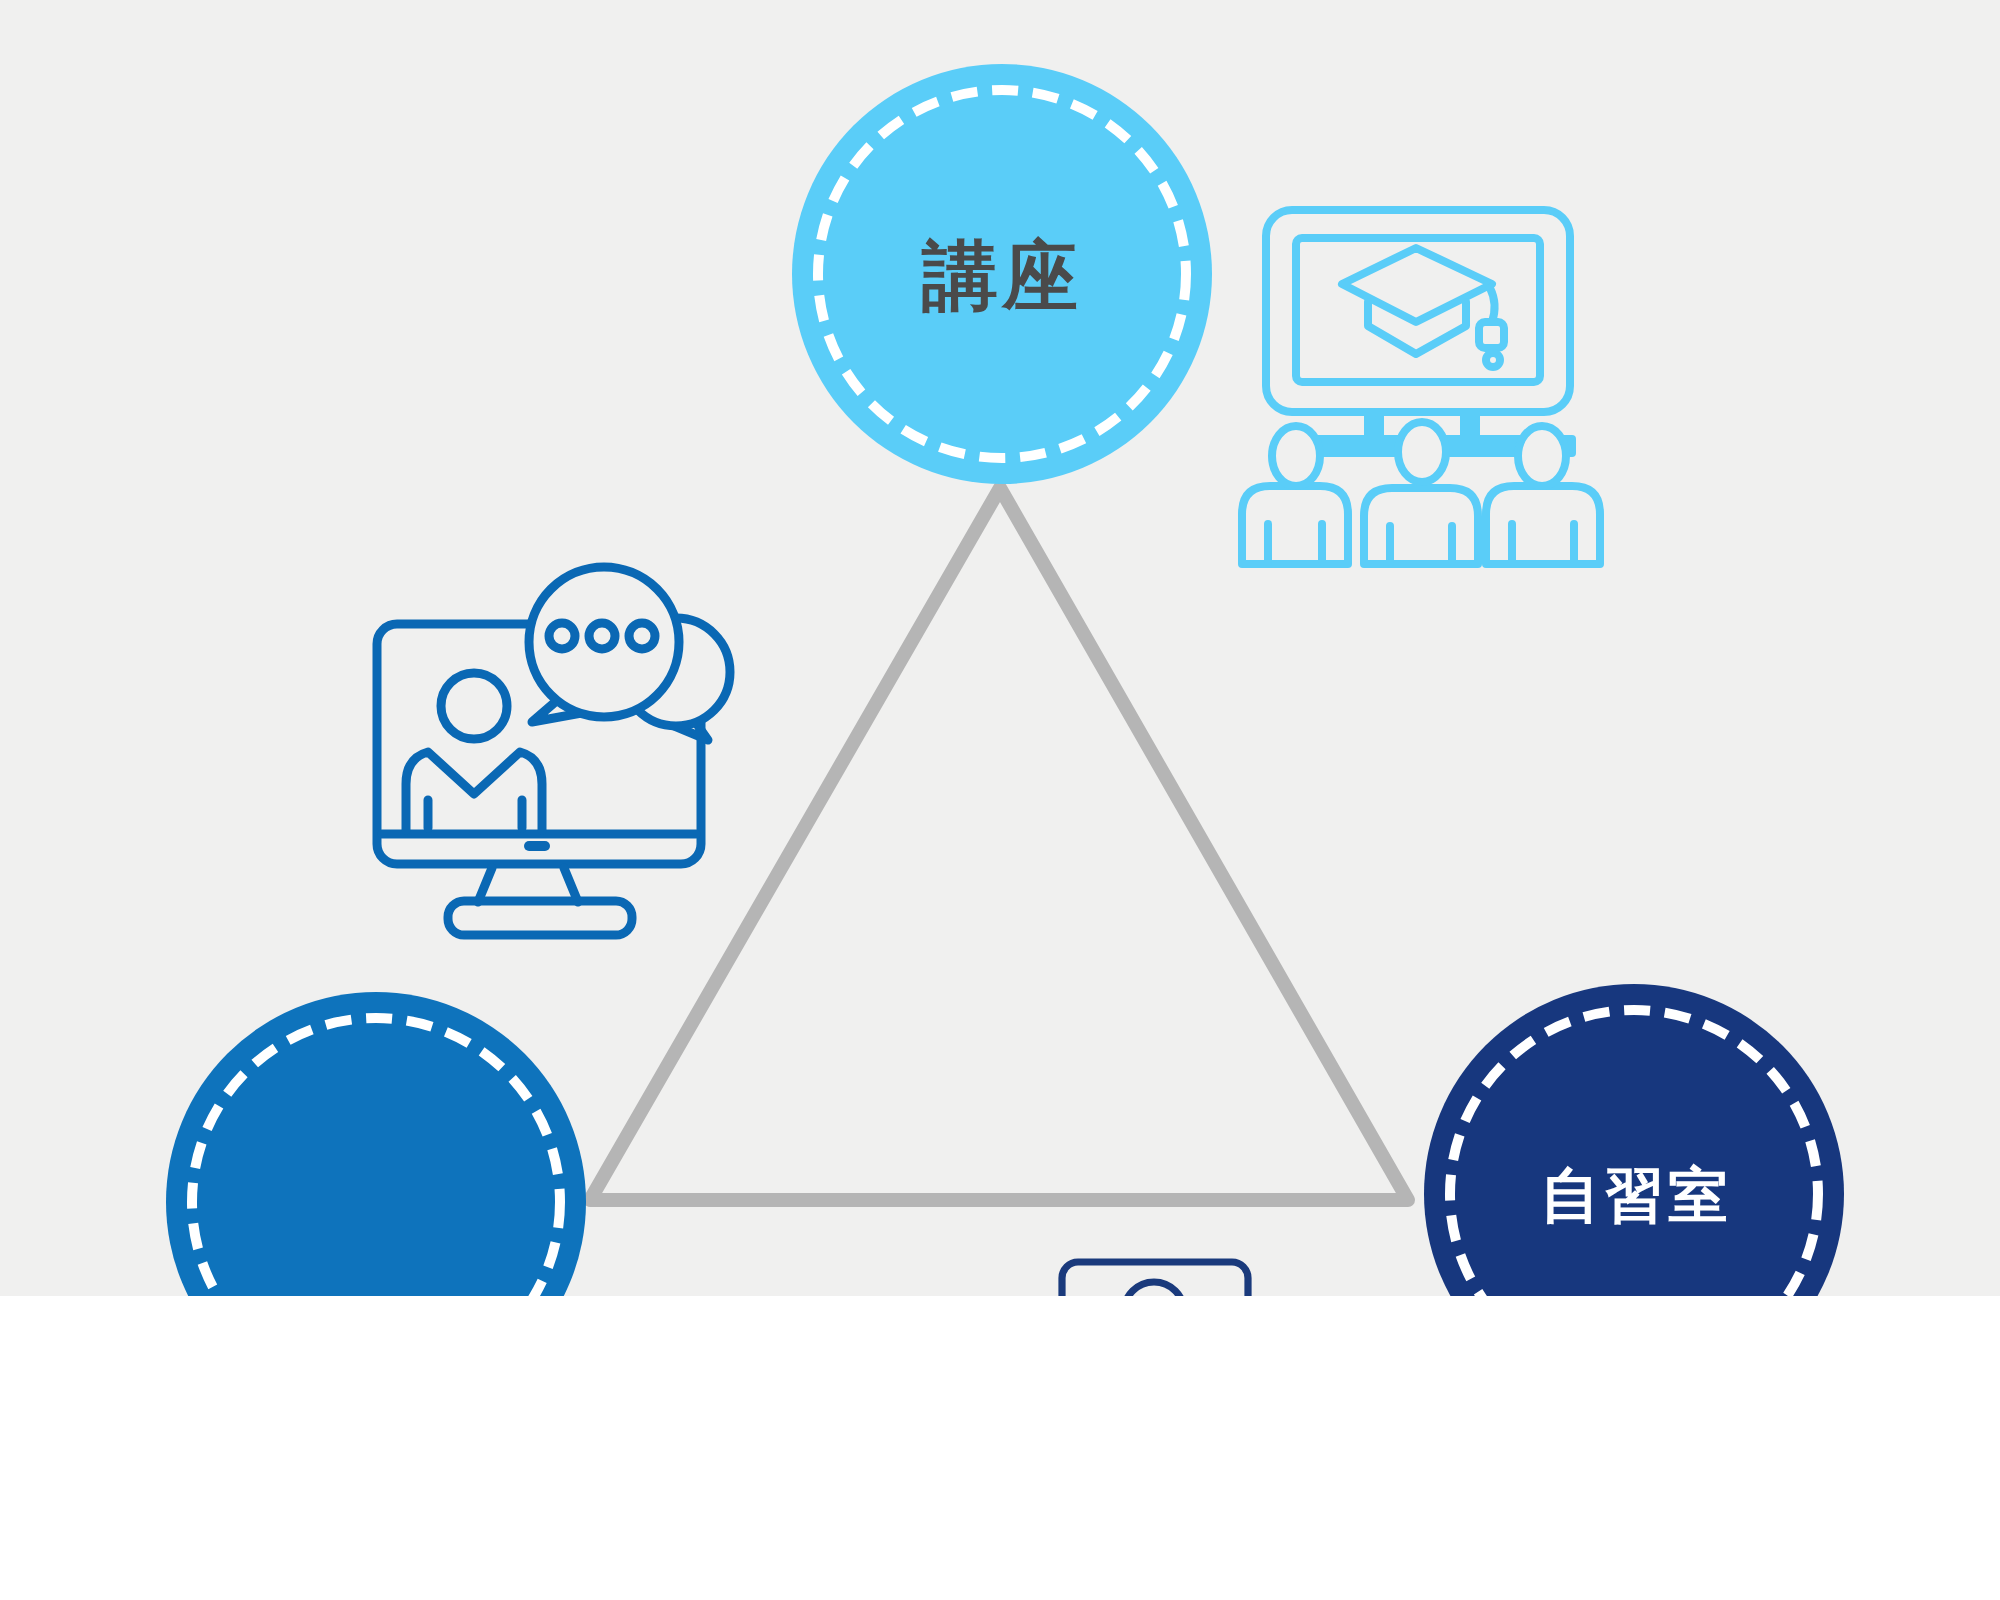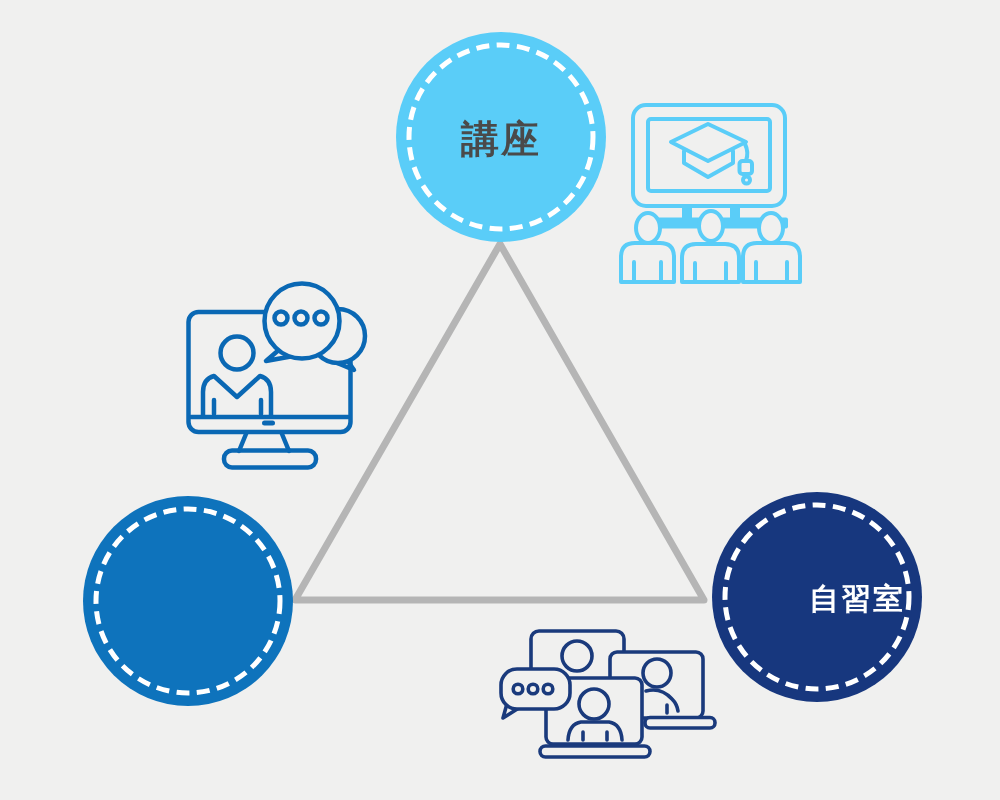--- a/index.html
+++ b/index.html
@@ -1,17 +1,17 @@
 <!DOCTYPE html>
 <html style="--bg: #f0f0ef; --light: #5acdf8; --mid: #0e73bc; --navy: #17377e; --icon-mid: #0a68b4; --icon-navy: #1a3a7c; --line: #b5b5b5; --label-dark: #4a4a4a; --label-light: #ffffff;"><head>
 <meta charset="utf-8">
 <style>
   html,body{margin:0;padding:0;}
   #canvas{
-    position:relative;width:1000px;height:800px;overflow:hidden;
+    position:relative;width:1000px;height:648px;overflow:hidden;
     background:var(--bg,#f0f0ef);
     font-family:Liberation Serif, serif;
   }
   svg{position:absolute;left:0;top:0;}
   
   .tri{stroke:var(--line);stroke-width:7;fill:none;stroke-linejoin:round;}
   .ring{stroke:#ffffff;stroke-width:5;fill:none;stroke-dasharray:13 7.4;}
   .c-light{fill:var(--light);}
   .c-mid{fill:var(--mid);}
   .c-navy{fill:var(--navy);}
@@ -135,14 +135,14 @@
         <path class="occ" d="M508,700 L503,718 L522,706 Z"></path>
         <rect class="occ" x="501" y="669" width="69" height="40" rx="16"></rect>
         <circle cx="518" cy="689" r="4.8" stroke-width="4"></circle>
         <circle cx="533" cy="689" r="4.8" stroke-width="4"></circle>
         <circle cx="548" cy="689" r="4.8" stroke-width="4"></circle>
       </g>
     </g>
   </svg>
 
   <div class="node-label label-top" style="left:501px;top:139px;">講座</div>
-  <div class="node-label label-right" style="left:818px;top:599px;margin-left:39px;">自習室</div>
+  <div class="node-label label-right" style="left:818px;top:599px;">自習室</div>
 </div>
 
 </body></html>

